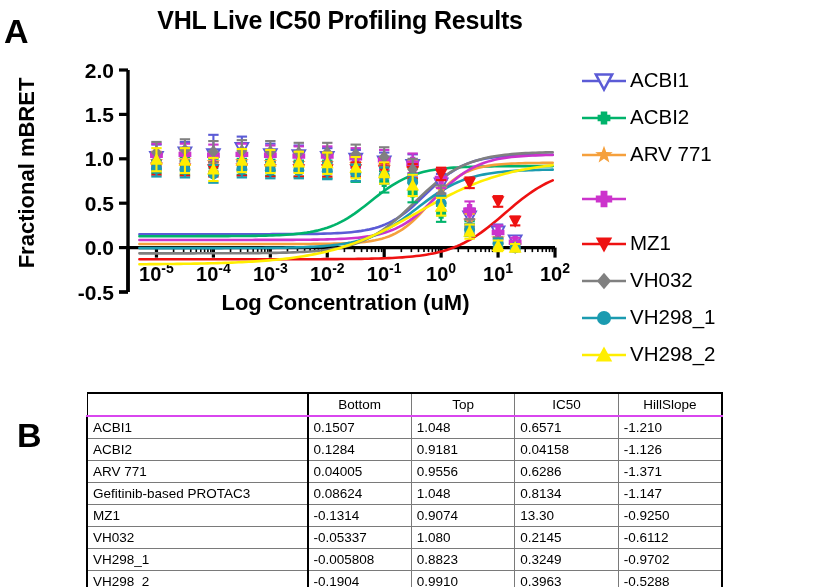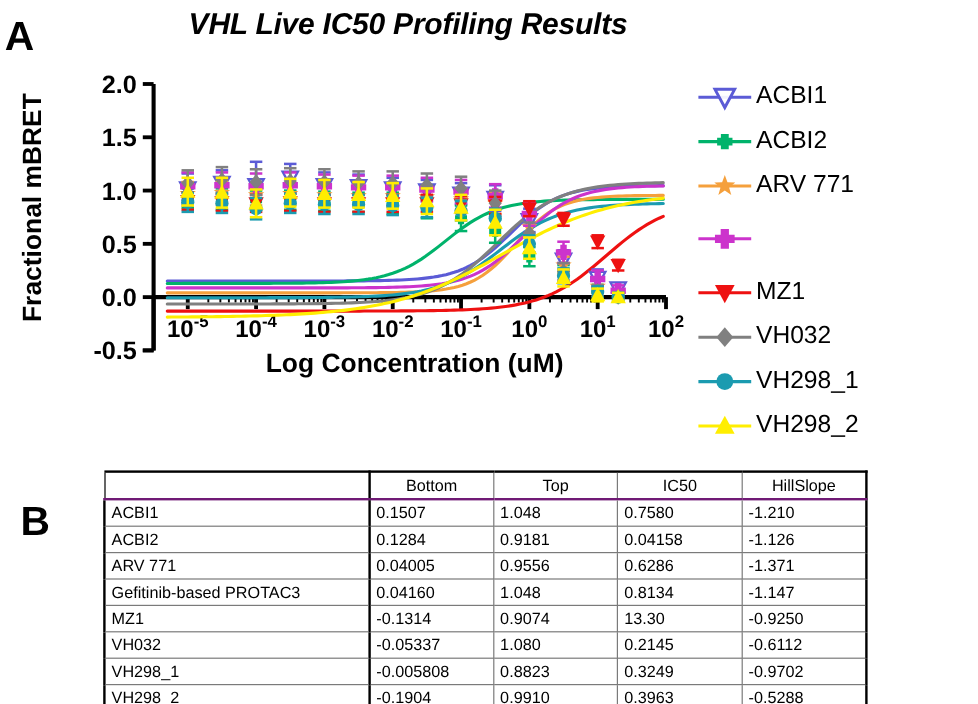--- a/index.html
+++ b/index.html
@@ -12,21 +12,21 @@
 
   .panel-letter{
     position:absolute;font-weight:bold;font-size:34px;line-height:1;
     font-family:"Liberation Sans", sans-serif;
   }
   #panel-a-letter{left:4px;top:14px;}
   #panel-b-letter{left:17px;top:418px;}
 
   #chart-title{
     position:absolute;left:130px;top:6px;width:420px;text-align:center;
-    font-size:25px;font-weight:bold;letter-spacing:-0.2px;font-style:italic;
+    font-size:25px;font-weight:bold;letter-spacing:-0.2px;
   }
 
   
   #plot-area{position:absolute;left:0;top:40px;width:580px;height:330px;}
   #plot-svg{display:block;}
 
   
   #legend{position:absolute;left:578px;top:62px;width:237px;}
   .legend-row{display:flex;align-items:center;height:37px;}
   .legend-row.two-line{height:52px;}
@@ -42,21 +42,21 @@
     border:1px solid #7a7a7a;padding:1px 5px;height:19px;font-weight:normal;
     font-size:13.5px;
   }
   #results-table thead th{text-align:center;}
   #results-table thead th:first-child{border-left:1px solid #000;}
   #results-table tbody td{text-align:left;}
   #results-table col.c-name{width:222px;}
   #results-table col.c-val{width:104px;}
   #results-table col.c-val-wide{width:104px;}
   
-  #results-table thead tr th{border-top:2px solid #000;border-bottom:2px solid #701a75;}
+  #results-table thead tr th{border-top:2px solid #000;border-bottom:2px solid #d946ef;}
   #results-table td.name-cell,#results-table th.name-head{border-right:2px solid #000;}
   #results-table tbody tr:last-child td{border-bottom:2px solid #000;}
   #results-table td.last-col,#results-table th.last-head{border-right:2px solid #000;}
   #results-table th.name-head{border-left:2px solid #000;}
   #results-table td.name-cell{border-left:2px solid #000;}
 </style>
 </head>
 <body>
 
 <div id="root">
@@ -954,40 +954,40 @@
           <th>Top</th>
           <th>IC50</th>
           <th class="last-head">HillSlope</th>
         </tr>
       </thead>
     <tbody>
         <tr>
           <td class="name-cell">ACBI1</td>
           <td>0.1507</td>
           <td>1.048</td>
-          <td>0.7580</td>
+          <td>0.6571</td>
           <td class="last-col">-1.210</td>
         </tr>
         <tr>
           <td class="name-cell">ACBI2</td>
           <td>0.1284</td>
           <td>0.9181</td>
           <td>0.04158</td>
           <td class="last-col">-1.126</td>
         </tr>
         <tr>
           <td class="name-cell">ARV 771</td>
           <td>0.04005</td>
           <td>0.9556</td>
           <td>0.6286</td>
           <td class="last-col">-1.371</td>
         </tr>
         <tr>
           <td class="name-cell">Gefitinib-based PROTAC3</td>
-          <td>0.04160</td>
+          <td>0.08624</td>
           <td>1.048</td>
           <td>0.8134</td>
           <td class="last-col">-1.147</td>
         </tr>
         <tr>
           <td class="name-cell">MZ1</td>
           <td>-0.1314</td>
           <td>0.9074</td>
           <td>13.30</td>
           <td class="last-col">-0.9250</td>

